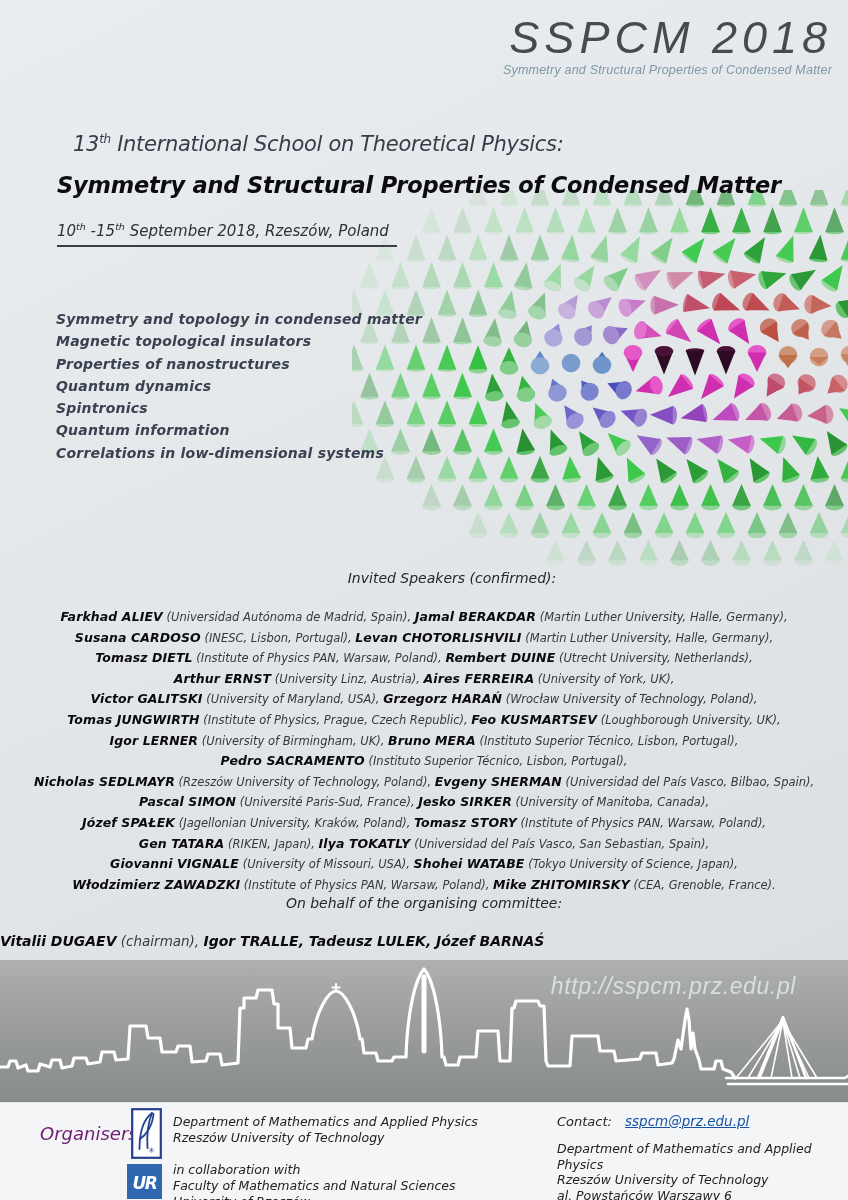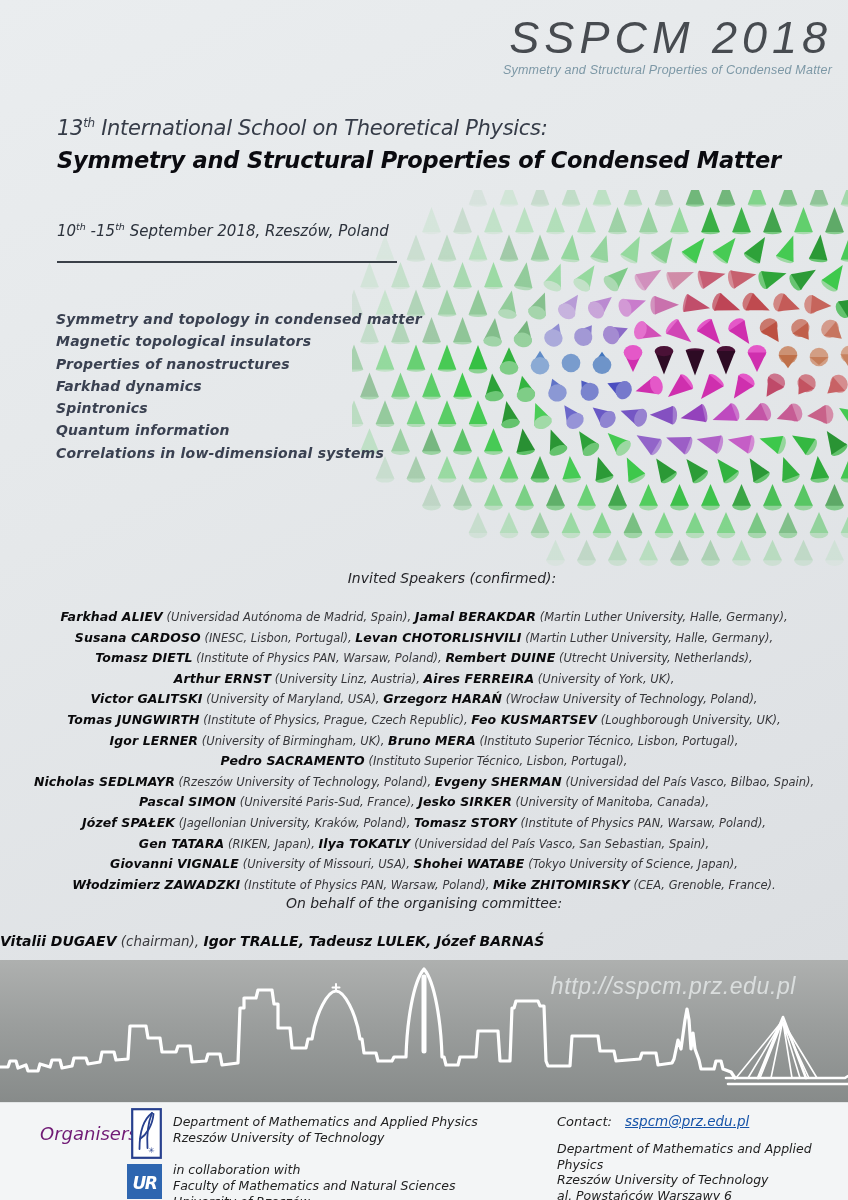--- a/index.html
+++ b/index.html
@@ -10,26 +10,26 @@
     font-style:italic;
   }
   
   .logo{position:absolute;top:14px;right:16px;text-align:right;z-index:3;}
   .logo-title{font-family:"Liberation Sans",sans-serif;font-size:45px;font-weight:400;
     letter-spacing:5px;color:#474b50;line-height:48px;}
   .logo-subtitle{margin-top:1px;font-family:"Liberation Sans",sans-serif;font-size:12.5px;
     color:#7d98a6;letter-spacing:0.2px;}
   
   .title-block{position:absolute;left:57px;top:116px;z-index:3;}
-  .t1{margin:0;font-size:21px;font-weight:400;color:#363c48;letter-spacing:-0.3px;}
+  .t1{margin:16px;font-size:21px;font-weight:400;color:#363c48;letter-spacing:-0.3px;}
   .t1 sup{font-size:12px;}
   .t2{margin:7px 0 0 0;font-size:22.5px;font-weight:bold;color:#0b0b10;letter-spacing:-0.2px;}
   
   .date{position:absolute;left:57px;top:221px;font-size:15px;color:#2c323c;z-index:3;}
-  .date .dateline{display:inline-block;border-bottom:2px solid #3a4048;padding-bottom:21px;padding-right:8px;}
+  .date .dateline{display:inline-block;border-bottom:2px solid #3a4048;padding-bottom:5px;padding-right:8px;}
   .date sup{font-size:9.5px;}
   
   .topics{position:absolute;left:56px;top:308px;margin:0;padding:0;list-style:none;z-index:3;}
   .topics li{font-size:14px;font-weight:bold;color:#3a4151;line-height:22.3px;letter-spacing:0.2px;}
   
   .speakers-heading{position:absolute;top:570px;left:0;width:848px;text-align:center;
     font-size:14px;color:#26262a;z-index:3;padding-left:28px;}
   .speakers{position:absolute;top:607px;left:0;width:848px;text-align:center;z-index:3;}
   .speaker-line{line-height:19.6px;white-space:nowrap;font-size:11.5px;color:#37373b;}
   .speaker-line b{font-size:12.5px;color:#0a0a0c;letter-spacing:0.1px;}
@@ -1001,21 +1001,21 @@
   </div>
 
   <div class="date">
     <span class="dateline"><span>10</span><sup>th</sup><span> -15</span><sup>th</sup><span> September 2018, Rzeszów, Poland</span></span>
   </div>
 
   <ul class="topics" id="topics-list">
       <li>Symmetry and topology in condensed matter</li>
       <li>Magnetic topological insulators</li>
       <li>Properties of nanostructures</li>
-      <li>Farkhad dynamics</li>
+      <li>Quantum dynamics</li>
       <li>Spintronics</li>
       <li>Quantum information</li>
       <li>Correlations in low-dimensional systems</li>
     </ul>
 
   <div class="speakers-heading">Invited Speakers (confirmed):</div>
   <div class="speakers" id="speakers-list">
       <div class="speaker-line"><b>Farkhad ALIEV</b><span> (Universidad Autónoma de Madrid, Spain), </span><b>Jamal BERAKDAR</b><span> (Martin Luther University, Halle, Germany),</span></div>
       <div class="speaker-line"><b>Susana CARDOSO</b><span> (INESC, Lisbon, Portugal), </span><b>Levan CHOTORLISHVILI</b><span> (Martin Luther University, Halle, Germany),</span></div>
       <div class="speaker-line"><b>Tomasz DIETL</b><span> (Institute of Physics PAN, Warsaw, Poland), </span><b>Rembert DUINE</b><span> (Utrecht University, Netherlands),</span></div>

